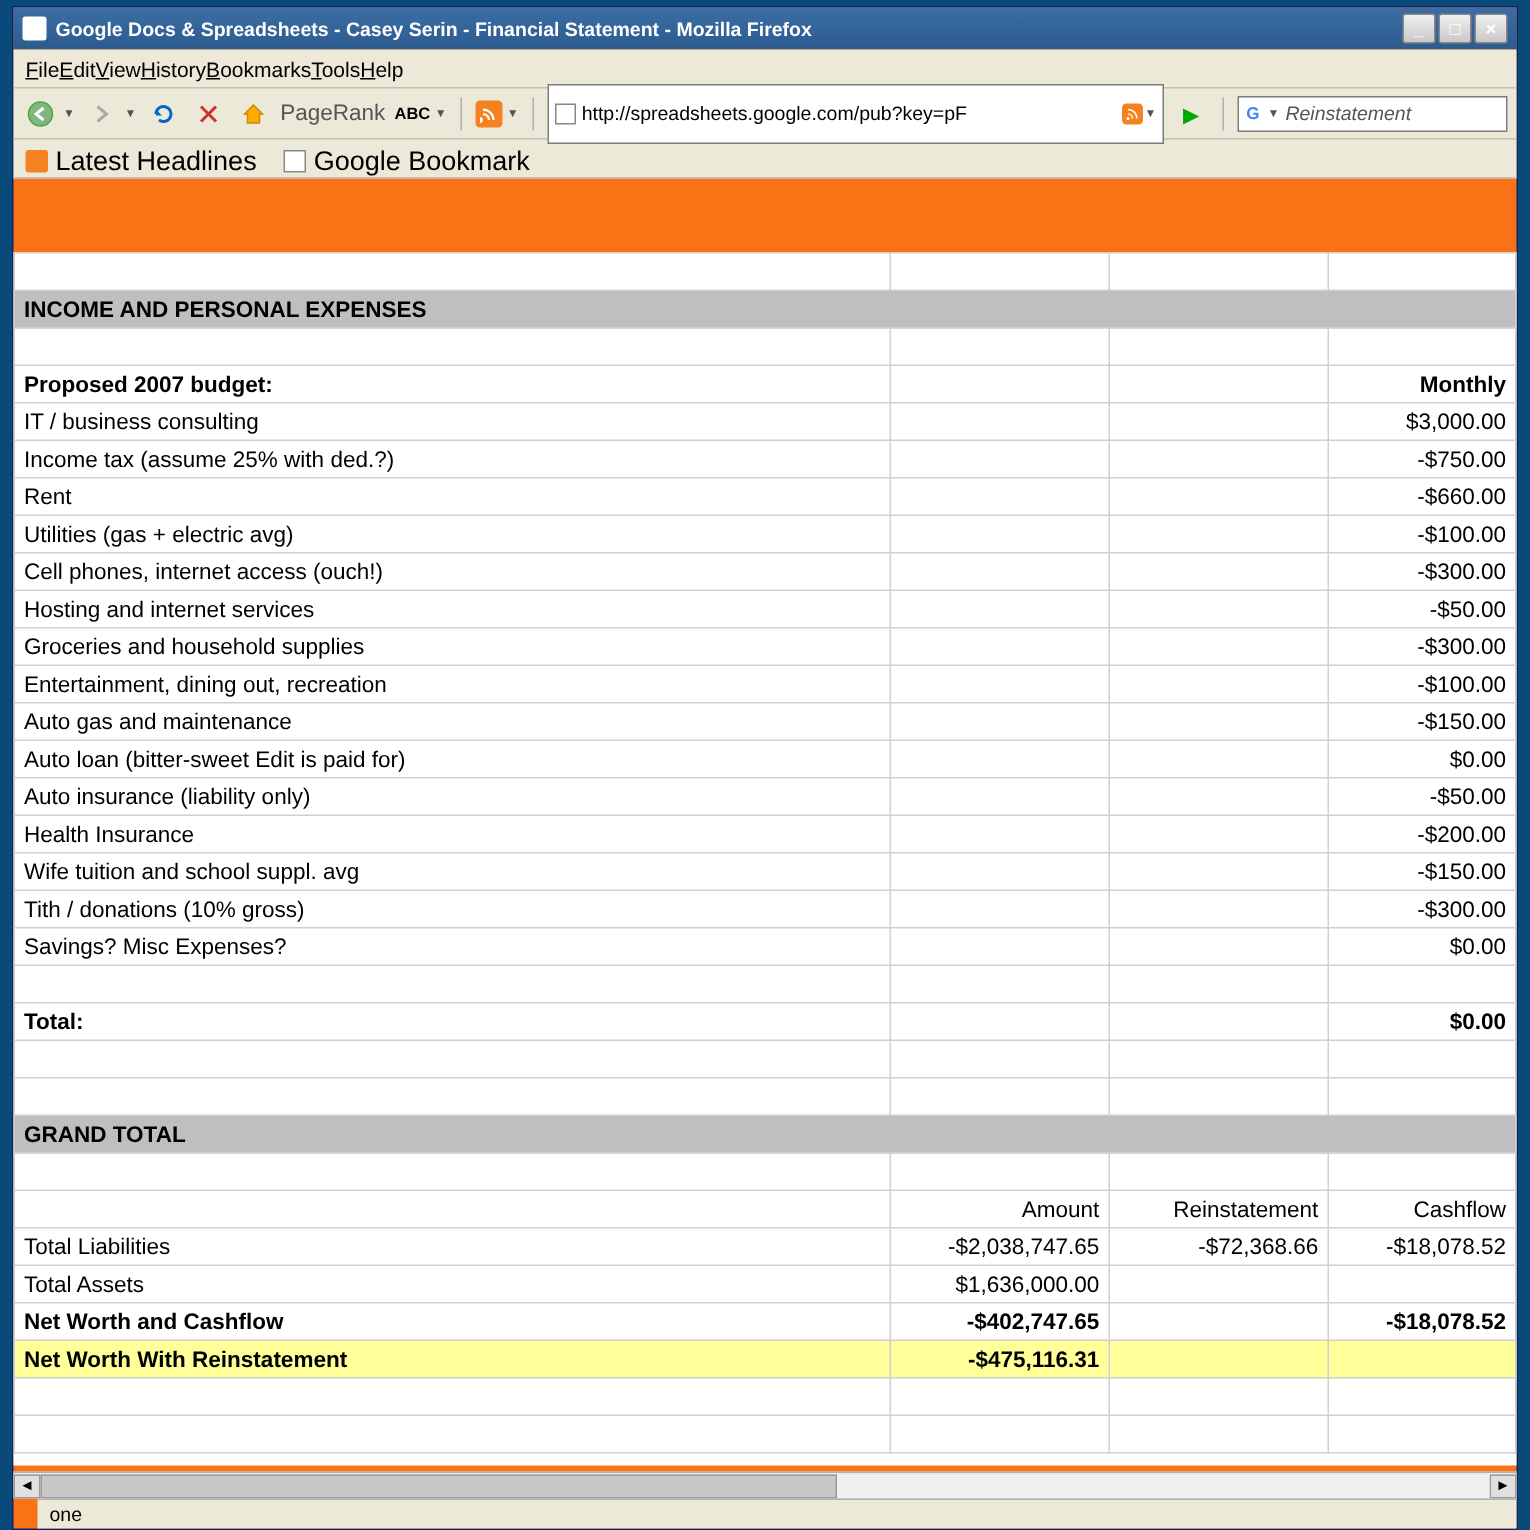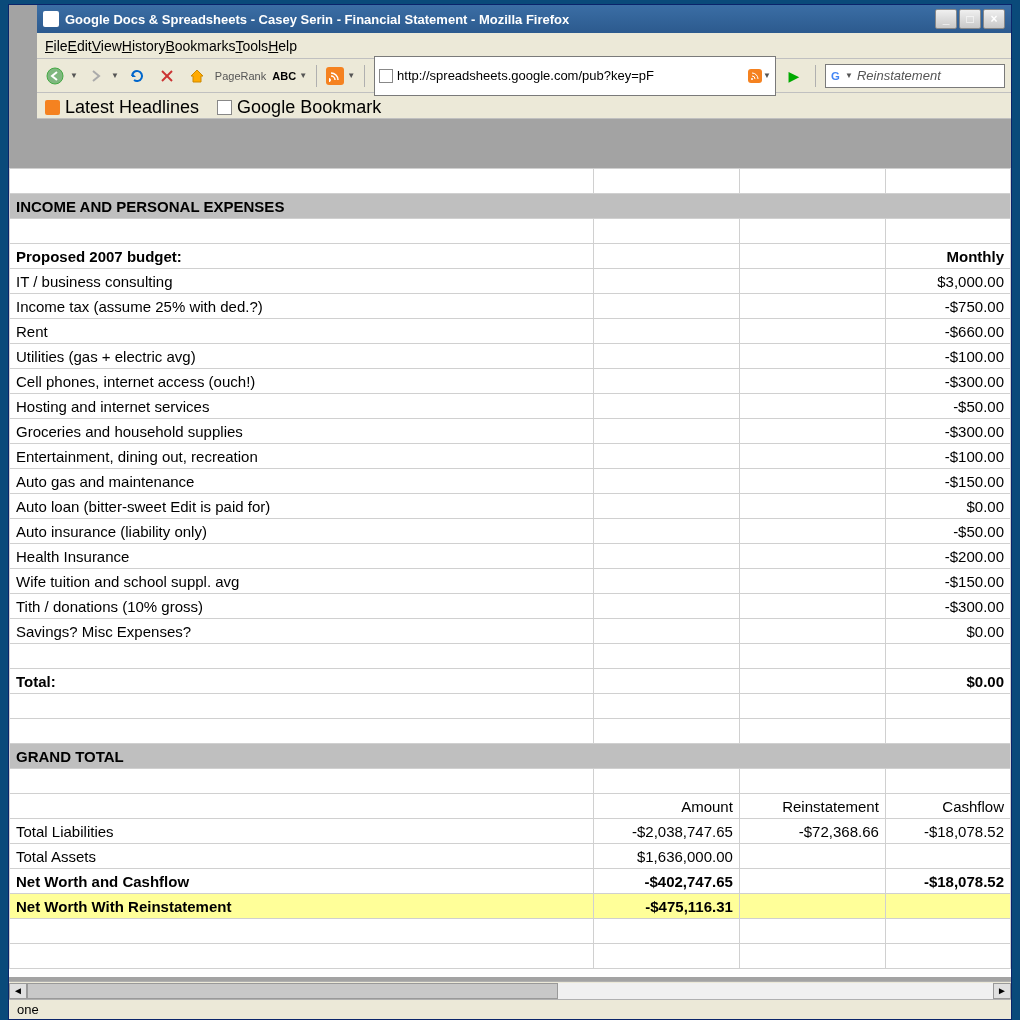--- a/index.html
+++ b/index.html
@@ -7,23 +7,22 @@
     font-family: Arial, sans-serif;
     font-size: 13px;
     background: #0a4a7a;
     width: 1020px;
     height: 1020px;
     overflow: hidden;
   }
   .window {
     position: absolute;
     left: 8px; right: 8px; top: 4px; bottom: 0;
-    background: #a3a3a3;
+    background: #f97316;
     border: 1px solid #0a246a;
-    padding-left: 28px;
   }
   .titlebar {
     height: 28px;
     background: linear-gradient(#3b6ea5, #2c5a8e);
     color: #fff;
     display: flex;
     align-items: center;
     padding: 0 6px;
     font-weight: bold;
     font-size: 13px;
@@ -142,21 +141,21 @@
   .hscroll {
     position:absolute; left:0; right:0; bottom:20px; height:18px;
     background:#ece9d8; border-top:1px solid #b0b0b0;
     display:flex; align-items:center;
   }
   .scroll-btn { width:18px; height:16px; background:#e0e0e0; border:1px solid #999; display:flex; align-items:center; justify-content:center; font-size:10px; cursor:pointer;}
   .scroll-track { flex:1; height:16px; background:#f0f0f0; position:relative; }
   .scroll-thumb { position:absolute; left:0; top:0; width:55%; height:100%; background:#c8c8c8; border:1px solid #999; }
 
   .status {
-    position:absolute; left:0; right:0; bottom:0; height:20px;
+    position:absolute; left:16px; right:0; bottom:0; height:20px;
     background:#ece9d8; border-top:1px solid #b0b0b0;
     display:flex; align-items:center; padding:0 8px; font-size:13px;
   }
   svg { display:block; }
 </style>
 </head>
 <body>
 
 <div class="window">
 
@@ -206,21 +205,21 @@
       <svg width="14" height="14">
           <line x1="2" y1="2" x2="12" y2="12" stroke="#c33" stroke-width="2"></line>
           <line x1="12" y1="2" x2="2" y2="12" stroke="#c33" stroke-width="2"></line>
         </svg>
     </div>
     <div class="tbtn">
       <svg width="16" height="16">
           <path d="M2 8 L8 2 L14 8 L12 8 L12 14 L4 14 L4 8 Z" fill="#fa0" stroke="#c80"></path>
         </svg>
     </div>
-    <span style="font-size:11px;color:#555">PageRank</span>
+    <span style="font-size:15px;color:#555">PageRank</span>
     <div class="tbtn" style="font-size:11px;font-weight:bold;color:#000">ABC</div>
     <span class="drop">▼</span>
     <div class="sep"></div>
     <div class="rss-icon">
       <svg width="12" height="12">
           <path d="M2 10 A2 2 0 1 0 2 10.01" fill="#fff"></path>
           <path d="M2 6 A4 4 0 0 1 6 10" stroke="#fff" stroke-width="1.5" fill="none"></path>
           <path d="M2 3 A7 7 0 0 1 9 10" stroke="#fff" stroke-width="1.5" fill="none"></path>
         </svg>
     </div>

